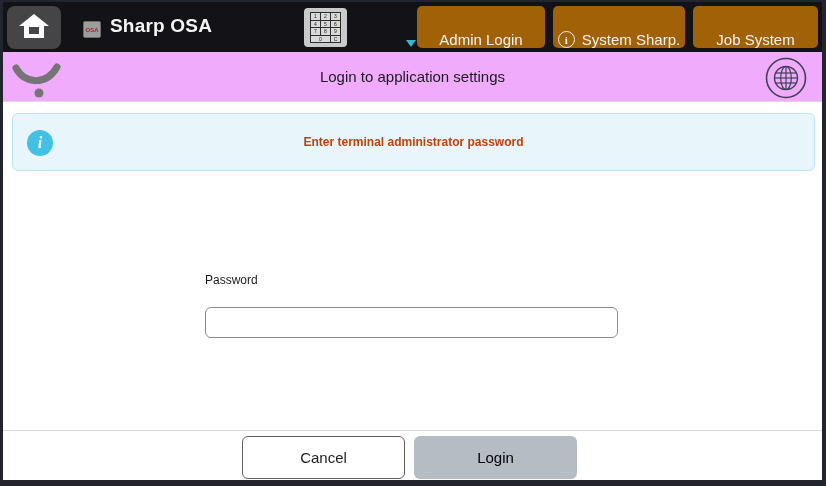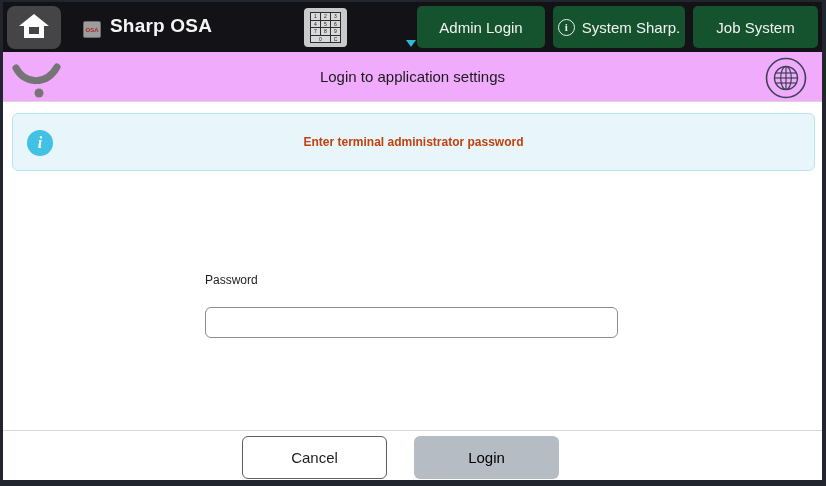--- a/index.html
+++ b/index.html
@@ -62,23 +62,23 @@
   .kzero{ grid-column:span 2; }
   .tab-arrow{
     position:absolute; left:403px; top:38px;
     width:0; height:0;
     border-left:5px solid transparent;
     border-right:5px solid transparent;
     border-top:7px solid #2fb9d6;
   }
   .sysbtn{
     position:absolute; top:4px; height:42px;
-    background:#14532d; border-radius:5px;
+    background:#a16207; border-radius:5px;
     color:#f2f2f2; font-size:15px;
-    display:flex; align-items:center; justify-content:center;
+    display:flex; align-items:flex-end; justify-content:center;
     gap:7px; cursor:pointer;
   }
   .sysbtn.admin{ left:414px; width:128px; }
   .sysbtn.info { left:550px; width:132px; }
   .sysbtn.job  { left:690px; width:125px; }
   .info-ring{
     width:17px; height:17px; border:1.5px solid #f0f0f0;
     border-radius:50%;
     display:inline-flex; align-items:center; justify-content:center;
     font-size:11px; font-weight:bold; color:#f0f0f0;
@@ -130,21 +130,21 @@
     outline:none; font-family:"Liberation Sans", sans-serif;
   }
 
   
   .footer{
     position:absolute; left:0; right:0; bottom:0;
     height:50px; background:#ffffff;
     border-top:1px solid #d9d9d9;
   }
   .btn{
-    position:absolute; top:5px; height:43px; width:145px;
+    position:absolute; top:5px; height:43px; width:163px;
     border-radius:6px; font-size:15px;
     display:flex; align-items:center; justify-content:center;
     cursor:pointer; font-family:"Liberation Sans", sans-serif;
   }
   .btn-cancel{
     left:239px; background:#ffffff;
     border:1.5px solid #5f5f5f; color:#1d1d1d;
   }
   .btn-login{
     left:411px; background:#b5bcc3;

